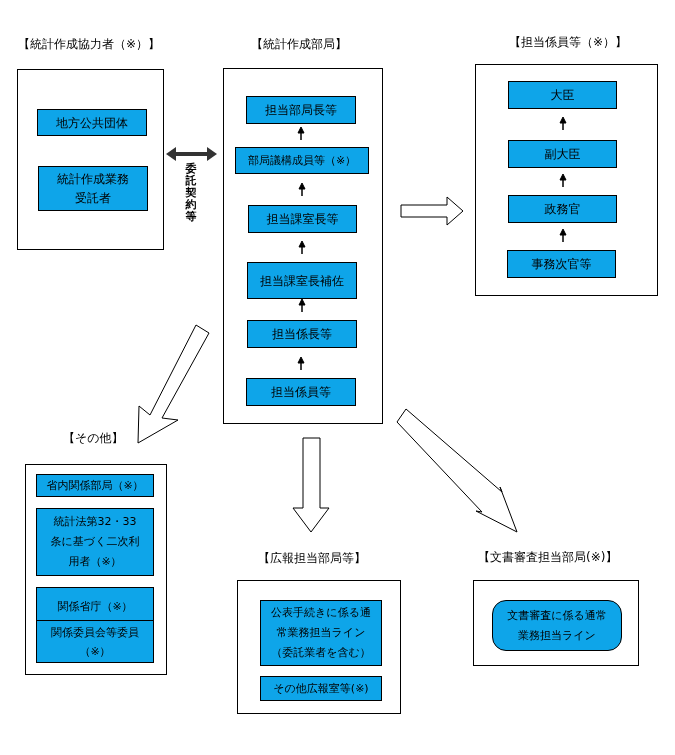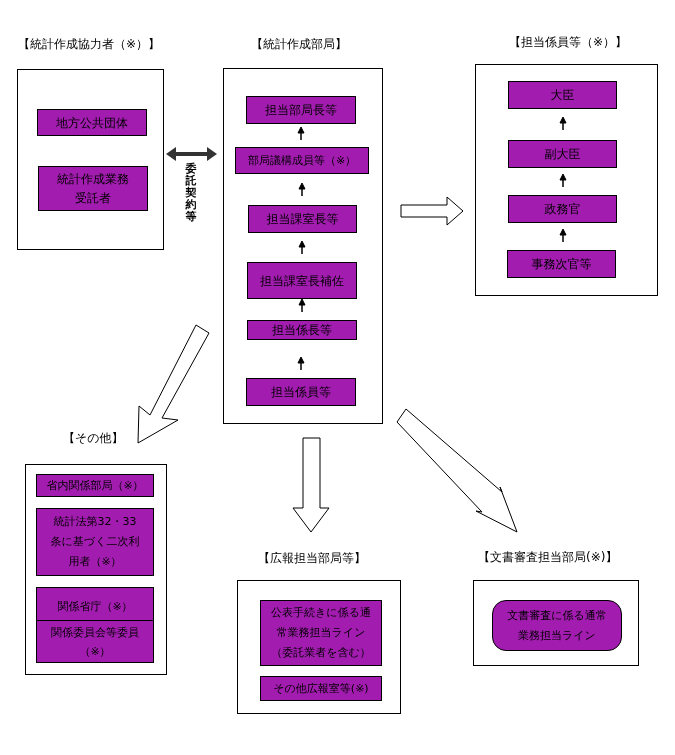--- a/index.html
+++ b/index.html
@@ -1,20 +1,20 @@
 <!DOCTYPE html>
 <html><head>
 <meta charset="utf-8">
 <style>
   html, body { margin:0; padding:0; background:#ffffff; }
   body { width:675px; height:755px; position:relative; overflow:hidden;
          font-family: "DejaVu Sans", "Liberation Sans", sans-serif; color:#000; }
   .heading { position:absolute; font-size:12px; white-space:nowrap; letter-spacing:0px; }
   .group { position:absolute; border:1px solid #000; background:#fff; box-sizing:border-box; }
-  .box { position:absolute; border:1px solid #000; background:#a21caf; box-sizing:border-box;
+  .box { position:absolute; border:1px solid #000; background:#0ea5e9; box-sizing:border-box;
          display:flex; align-items:center; justify-content:center; text-align:center;
          font-size:12px; line-height:22px; }
   .box.small { font-size:11px; line-height:21px; }
   svg.overlay { position:absolute; left:0; top:0; }
   .vtext { position:absolute; font-size:11px; line-height:12px; width:14px; text-align:center; font-weight:bold; }
 </style>
 </head>
 <body>
 
 <div class="heading" style="left:18px;top:36px;">【統計作成協力者（※）】</div>
@@ -27,21 +27,21 @@
 <div class="group" style="left:17px;top:69px;width:147px;height:181px;"></div>
 <div class="box" style="left:37px;top:109px;width:110px;height:27px;">地方公共団体</div>
 <div class="box" style="left:38px;top:166px;width:110px;height:45px;white-space:pre-line;line-height:19px;">統計作成業務
 受託者</div>
 
 <div class="group" style="left:223px;top:68px;width:160px;height:356px;"></div>
 <div class="box" style="left:246px;top:96px;width:110px;height:28px;">担当部局長等</div>
 <div class="box small" style="left:235px;top:147px;width:134px;height:27px;">部局議構成員等（※）</div>
 <div class="box" style="left:248px;top:205px;width:109px;height:28px;">担当課室長等</div>
 <div class="box" style="left:247px;top:262px;width:110px;height:37px;">担当課室長補佐</div>
-<div class="box" style="left:247px;top:320px;width:110px;height:20px;">担当係長等</div>
+<div class="box" style="left:247px;top:320px;width:110px;height:28px;">担当係長等</div>
 <div class="box" style="left:246px;top:378px;width:110px;height:28px;">担当係員等</div>
 
 <div class="group" style="left:475px;top:64px;width:183px;height:232px;"></div>
 <div class="box" style="left:508px;top:81px;width:109px;height:28px;">大臣</div>
 <div class="box" style="left:508px;top:140px;width:109px;height:28px;">副大臣</div>
 <div class="box" style="left:508px;top:195px;width:109px;height:28px;">政務官</div>
 <div class="box" style="left:507px;top:250px;width:109px;height:28px;">事務次官等</div>
 
 <div class="group" style="left:25px;top:464px;width:142px;height:211px;"></div>
 <div class="box small" style="left:36px;top:474px;width:118px;height:23px;">省内関係部局（※）</div>

